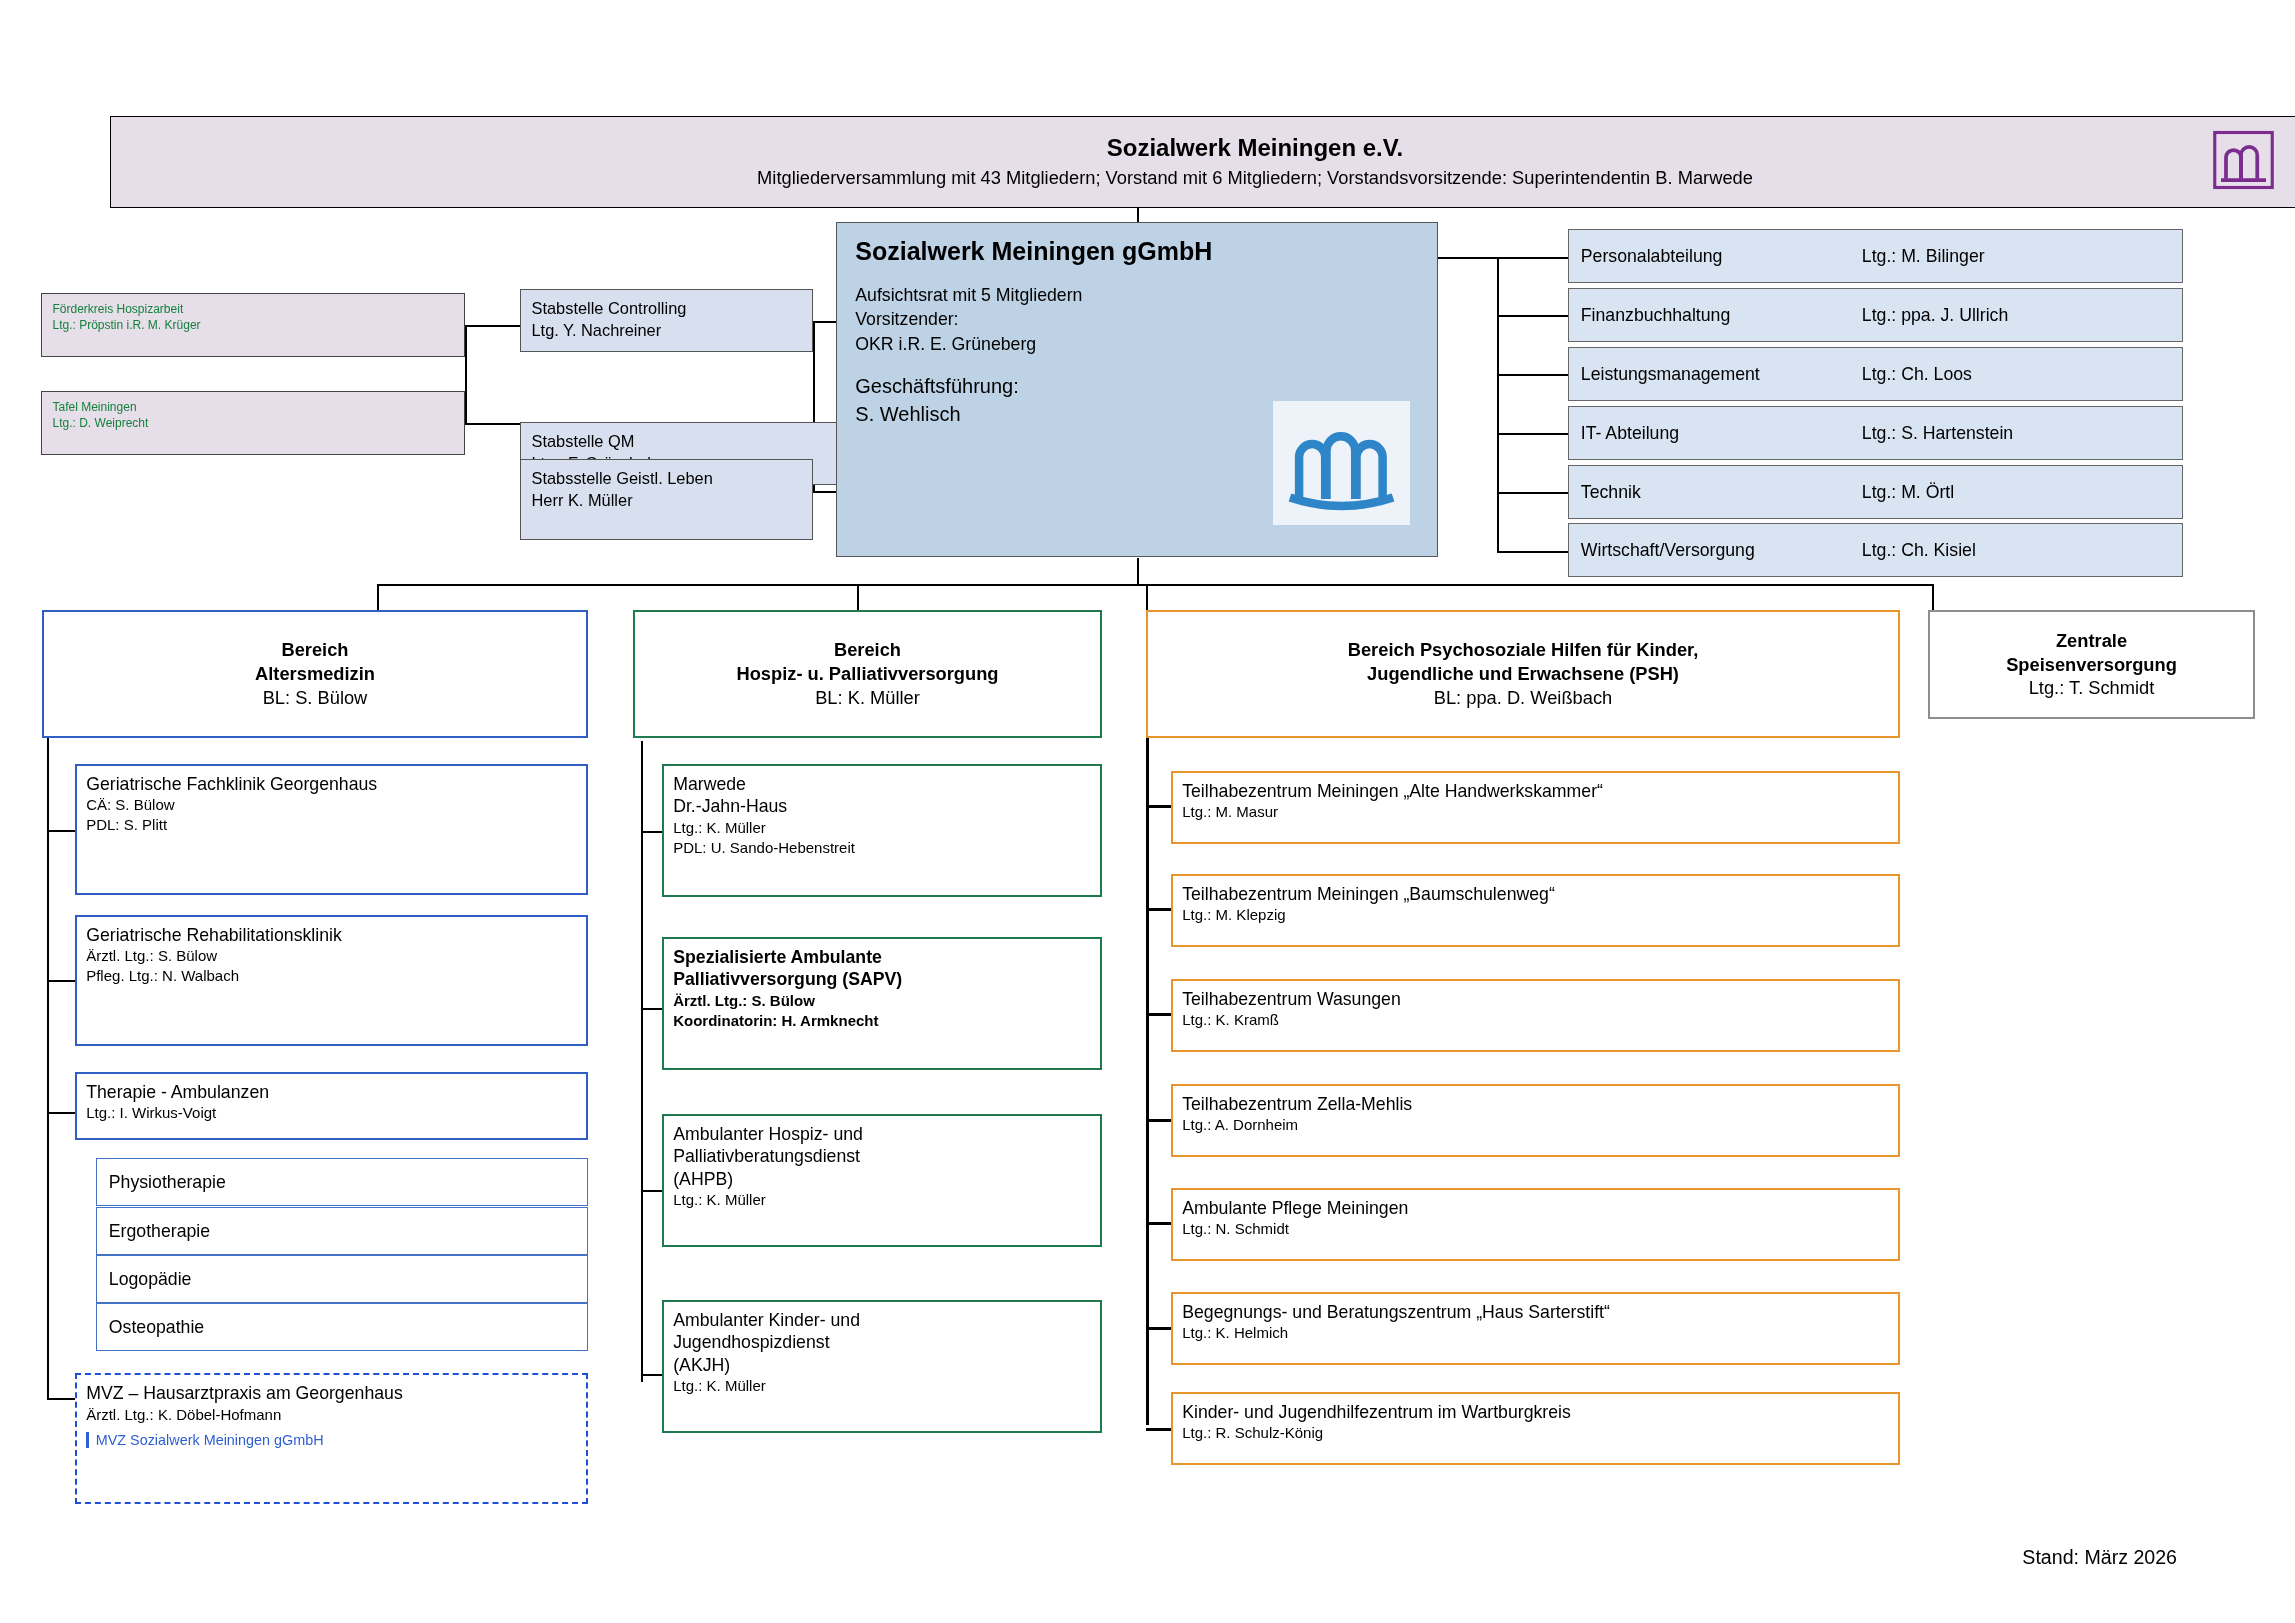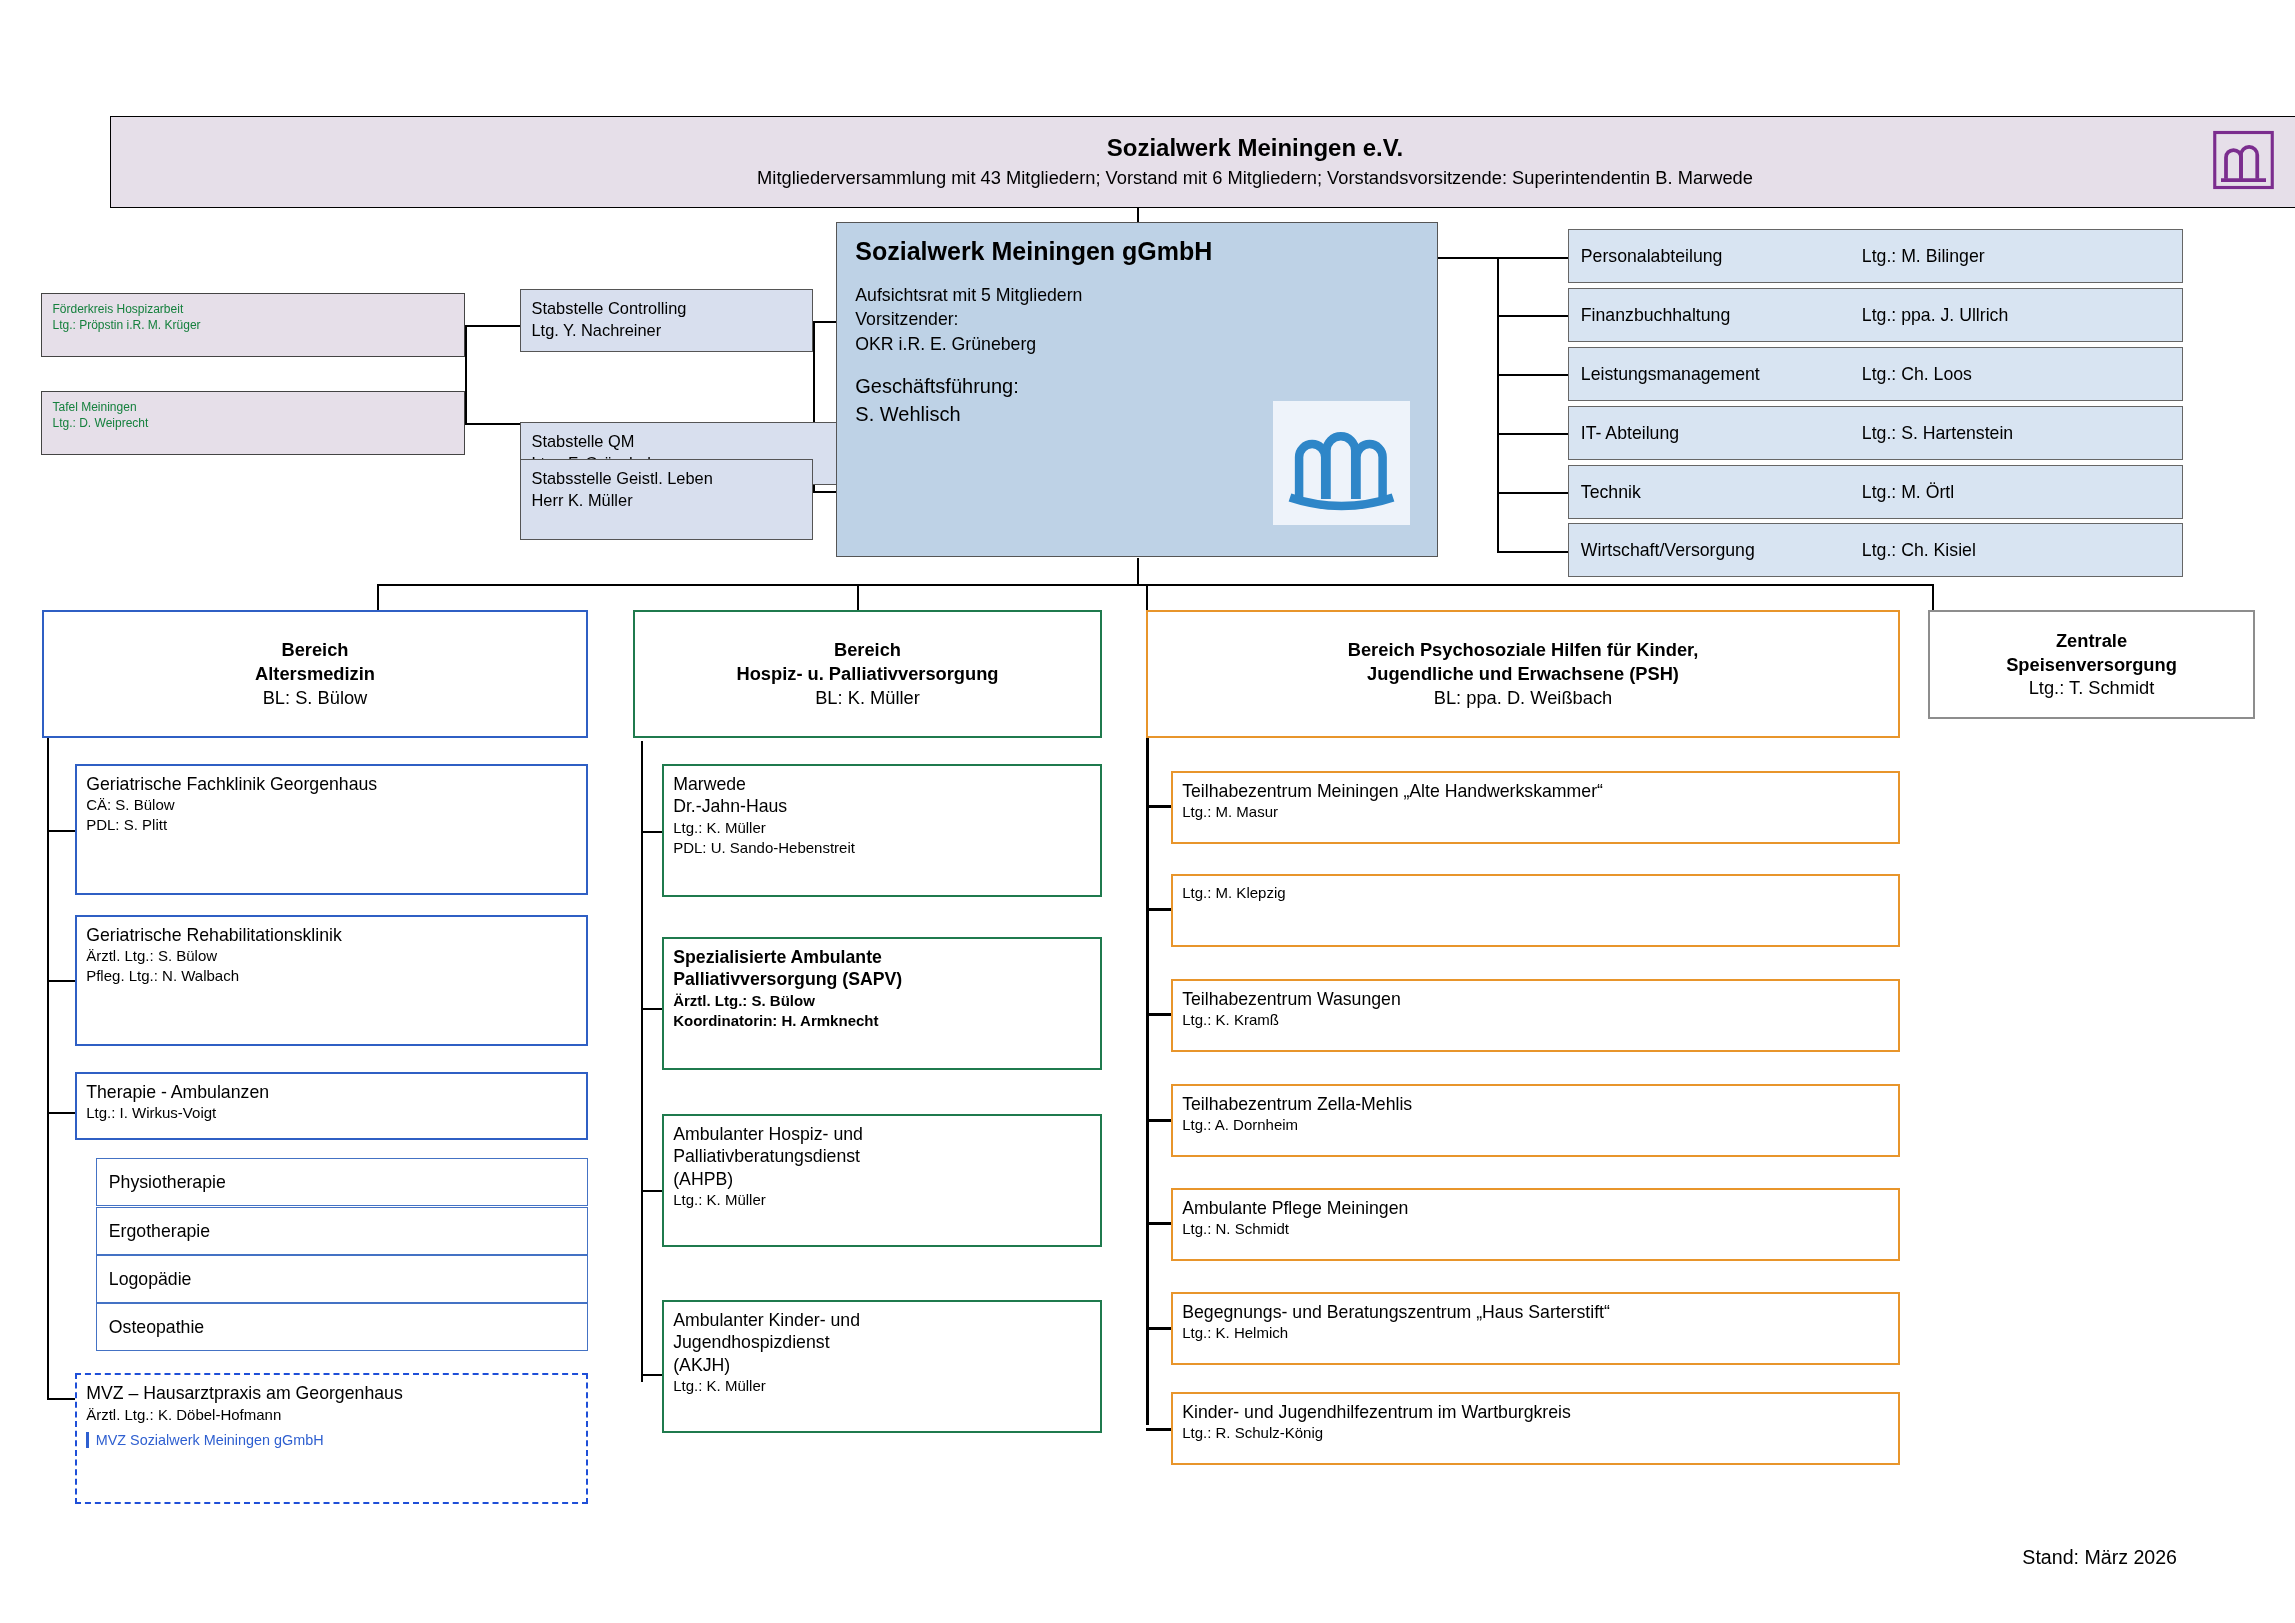--- a/index.html
+++ b/index.html
@@ -280,20 +280,21 @@
   <div class="h">Jugendhospizdienst</div>
   <div class="h">(AKJH)</div>
   <div class="s">Ltg.:   K. Müller</div>
 </div>
 
 <div class="unit" style="left:1171px;top:771px;width:729px;height:73px;border:2px solid #e8952b;">
   <div class="h">Teilhabezentrum Meiningen „Alte Handwerkskammer“</div>
   <div class="s">Ltg.: M. Masur</div>
 </div>
 <div class="unit" style="left:1171px;top:874px;width:729px;height:73px;border:2px solid #e8952b;">
+  <div class="h">Teilhabezentrum Meiningen „Baumschulenweg“</div>
   <div class="s">Ltg.: M. Klepzig</div>
 </div>
 <div class="unit" style="left:1171px;top:979px;width:729px;height:73px;border:2px solid #e8952b;">
   <div class="h">Teilhabezentrum Wasungen</div>
   <div class="s">Ltg.: K. Kramß</div>
 </div>
 <div class="unit" style="left:1171px;top:1084px;width:729px;height:73px;border:2px solid #e8952b;">
   <div class="h">Teilhabezentrum Zella-Mehlis</div>
   <div class="s">Ltg.: A. Dornheim</div>
 </div>

